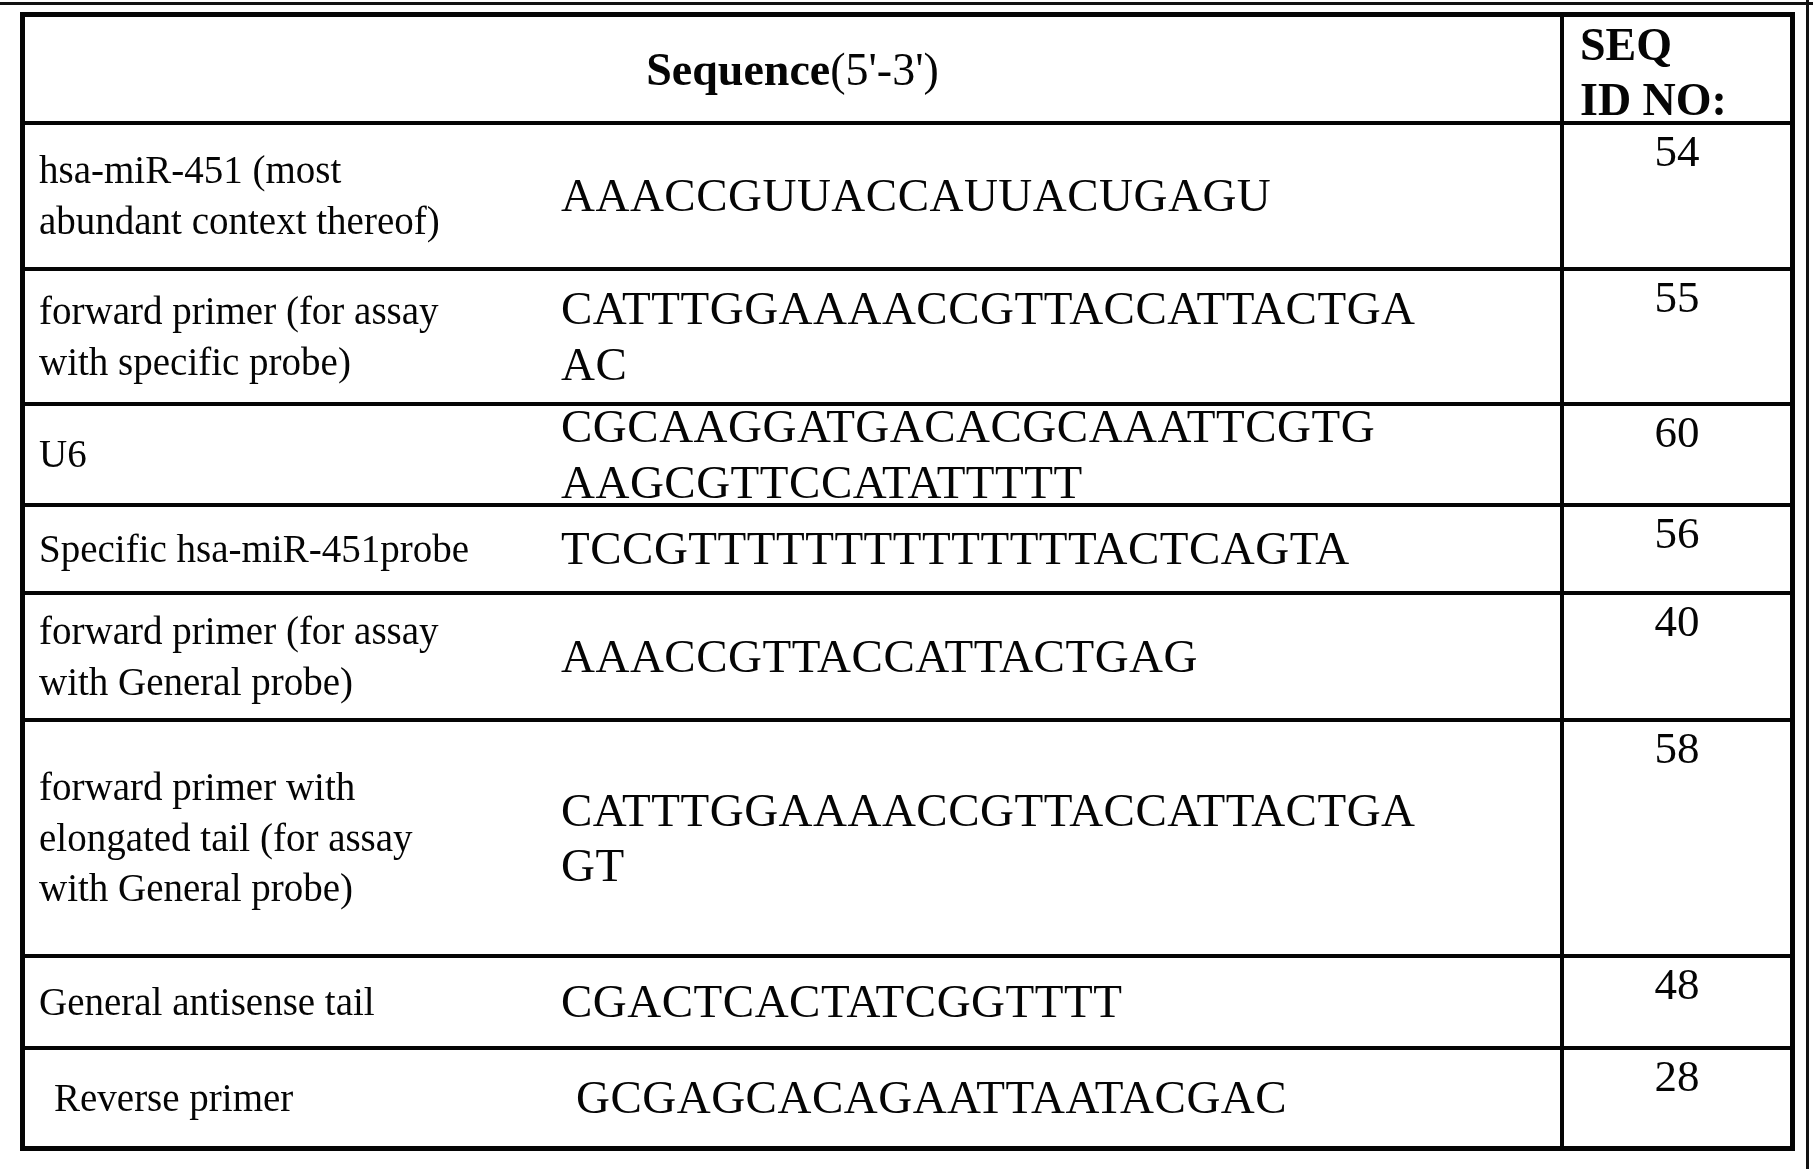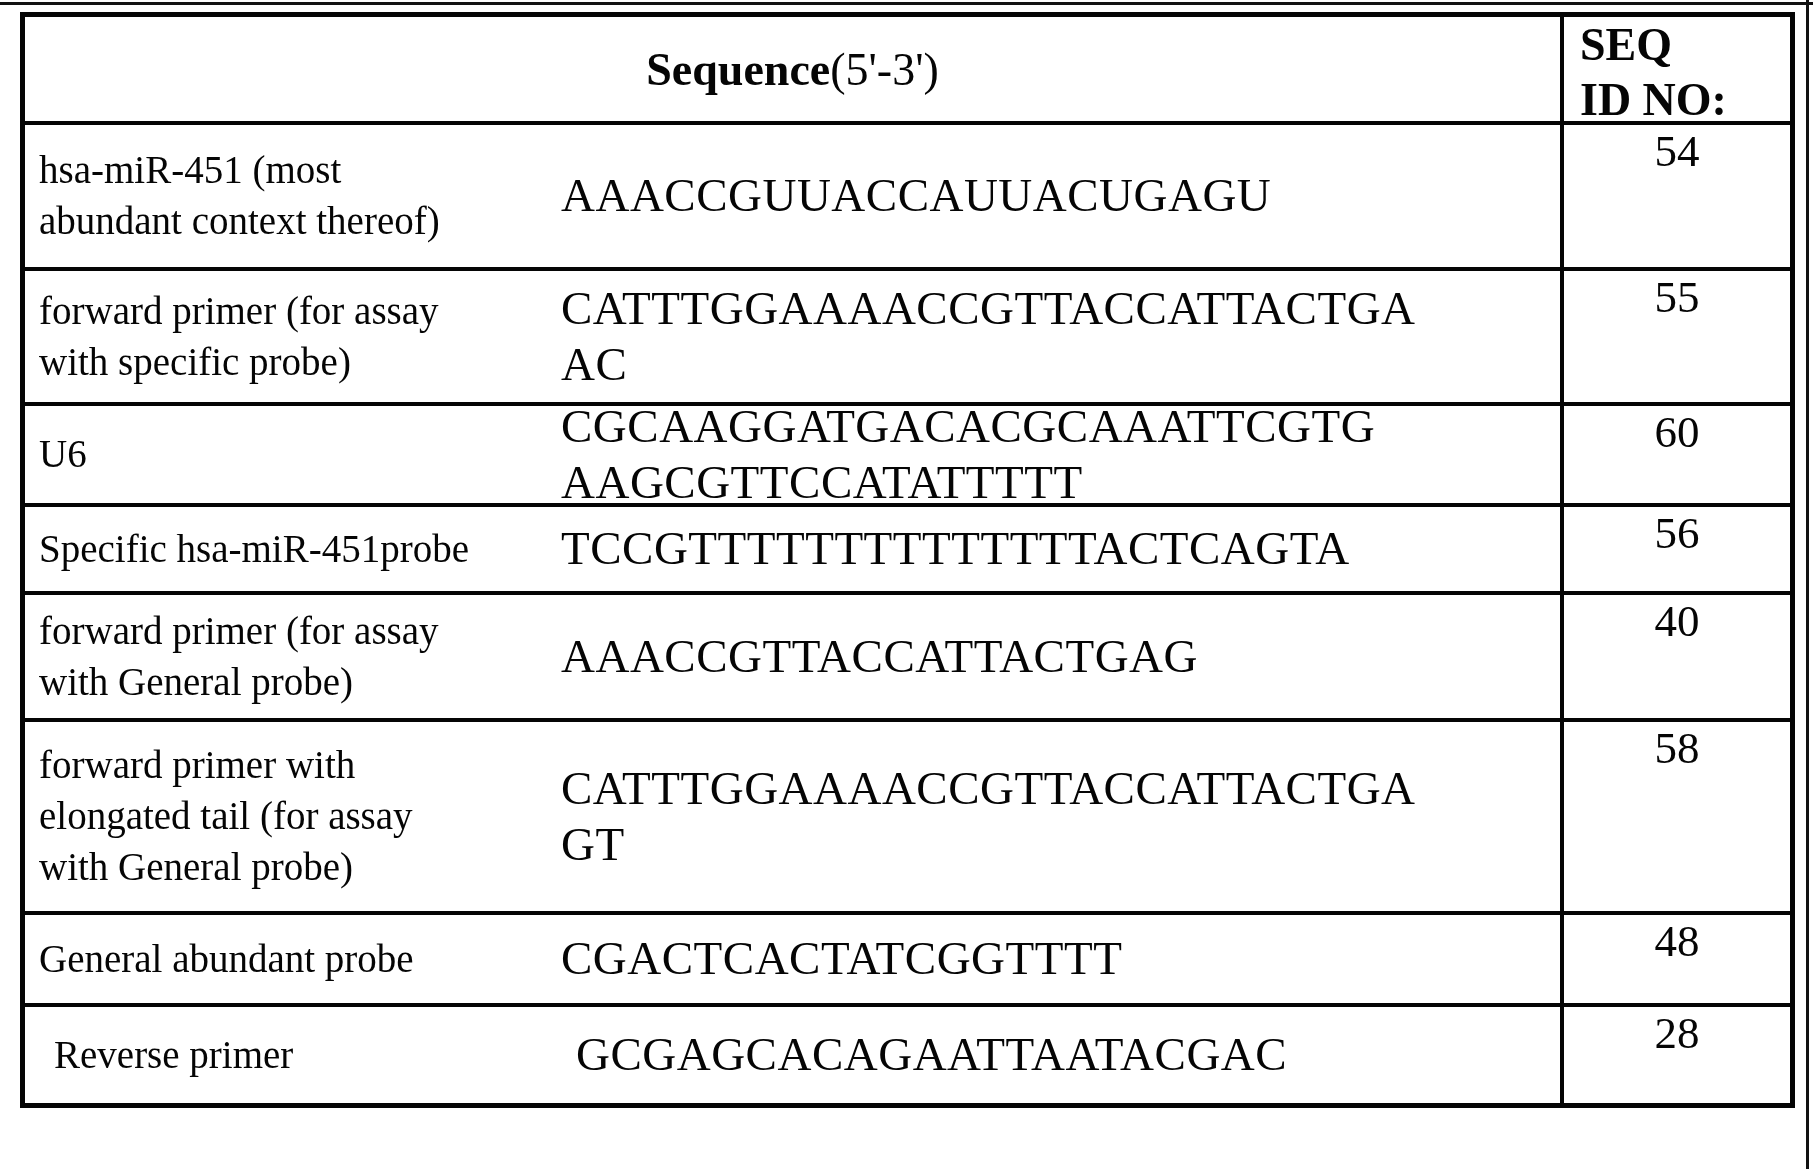--- a/index.html
+++ b/index.html
@@ -72,21 +72,21 @@
     line-height:1.18;
     letter-spacing:0.5px;
     min-width:0;
   }
   .seq .sline{white-space:nowrap;}
   .h-r1{height:146px;}
   .h-r2{height:135px;}
   .h-r3{height:101px;}
   .h-r4{height:88px;}
   .h-r5{height:127px;}
-  .h-r6{height:193px;}
+  .h-r6{height:236px;}
   .h-r7{height:92px;}
   .h-r8{height:96px;margin-left:15px;}
 </style>
 </head>
 <body>
 
 <div class="page">
   <div class="artifact-top"></div>
   <div class="artifact-right"></div>
 
@@ -191,21 +191,21 @@
         </div>
       </div>
       <div class="cell-id">
         <span>58</span>
       </div>
     </div>
 
     <div class="row h-r7">
       <div class="cell-main">
         <div class="name">
-          <div class="nline">General abundant probe</div>
+          <div class="nline">General antisense tail</div>
         </div>
         <div class="seq">
           <div class="sline">CGACTCACTATCGGTTTT</div>
         </div>
       </div>
       <div class="cell-id">
         <span>48</span>
       </div>
     </div>
 

